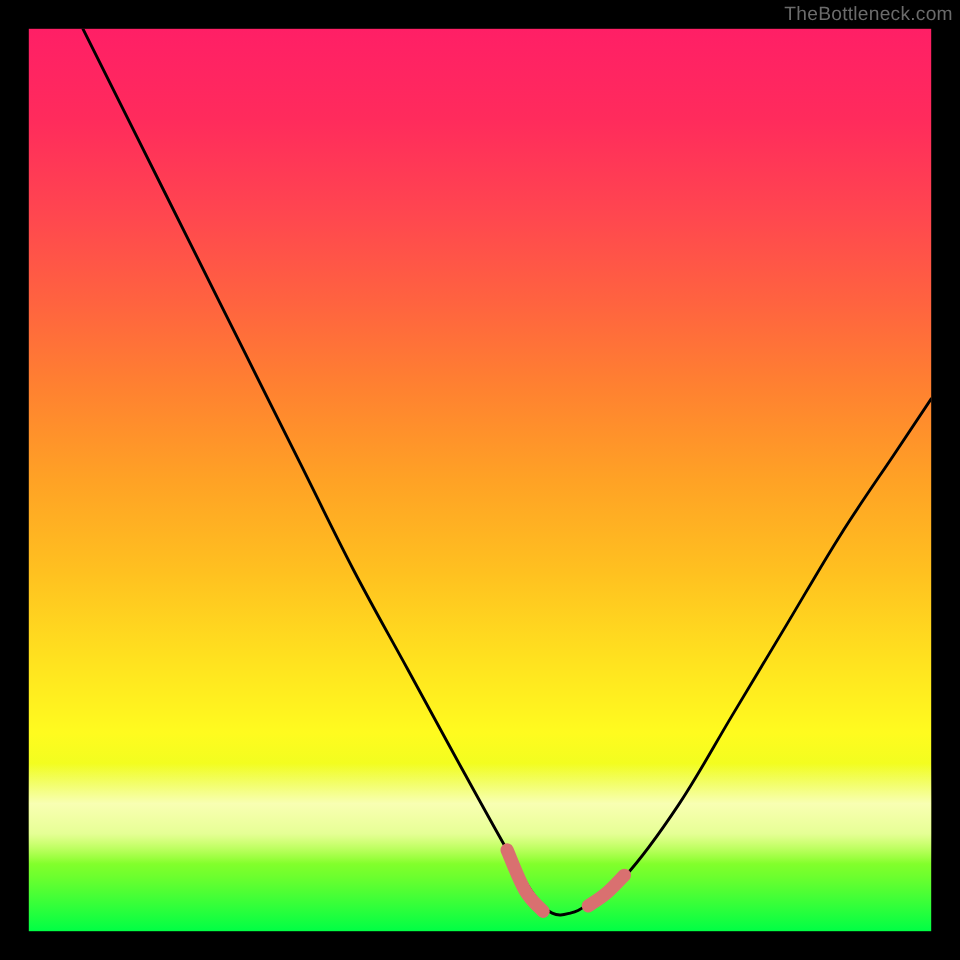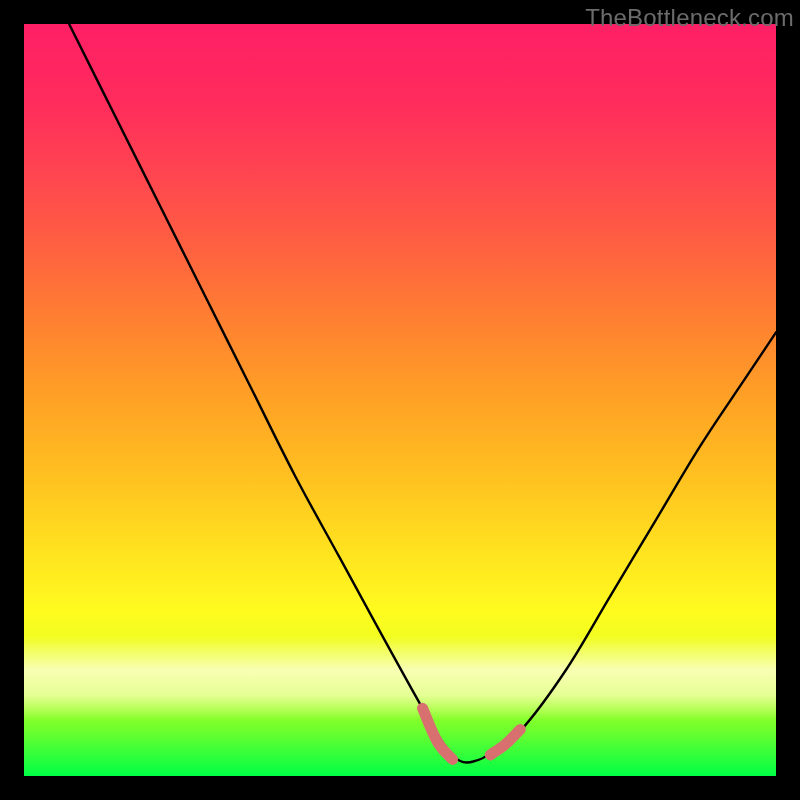--- a/index.html
+++ b/index.html
@@ -61,21 +61,21 @@
     top: 0;
     width: 752px;
     height: 752px;
     pointer-events: none;
   }
   .watermark {
     position: absolute;
     top: 4px;
     right: 6px;
     color: #6b6b6b;
-    font-size: 24px;
+    font-size: 16px;
     font-weight: 500;
     letter-spacing: 0.2px;
     user-select: none;
   }
 </style>
 </head>
 <body>
 
 <div class="frame">
   <div class="plot-area">

